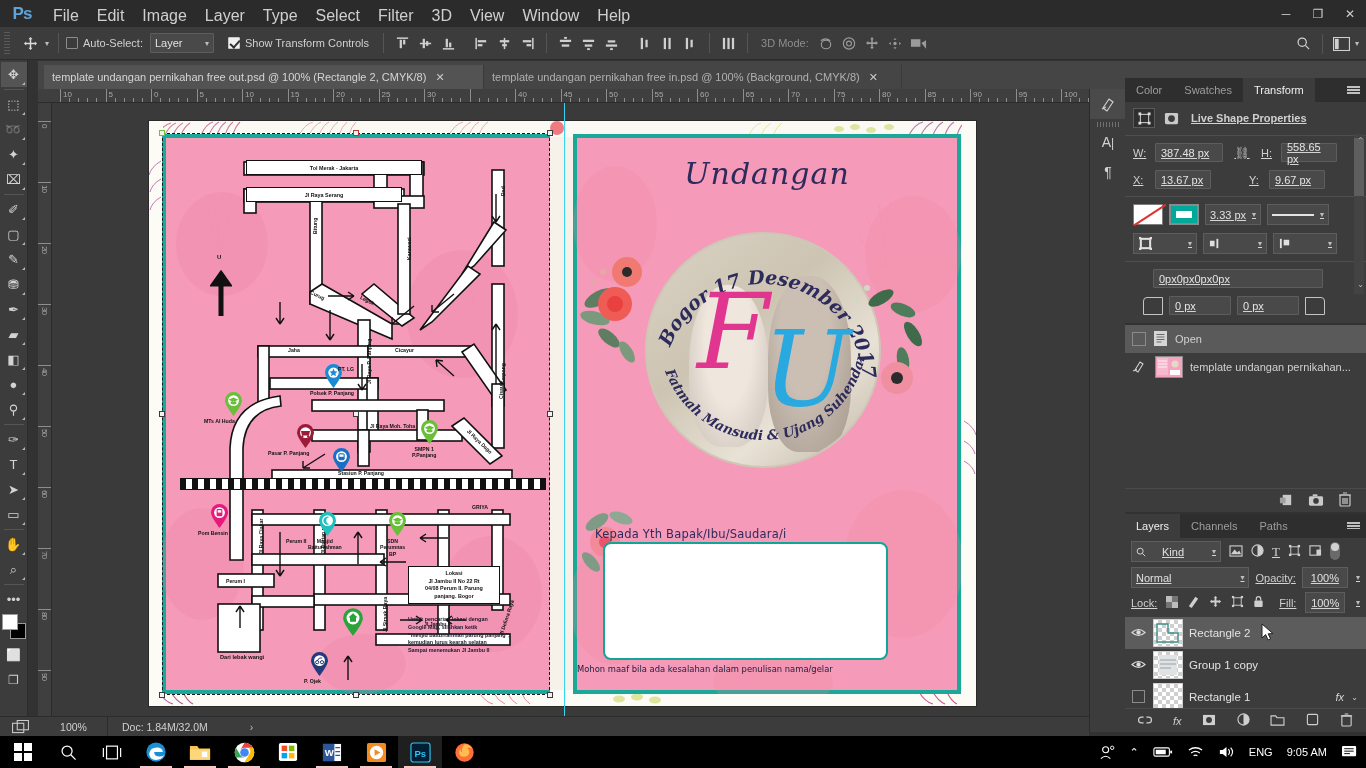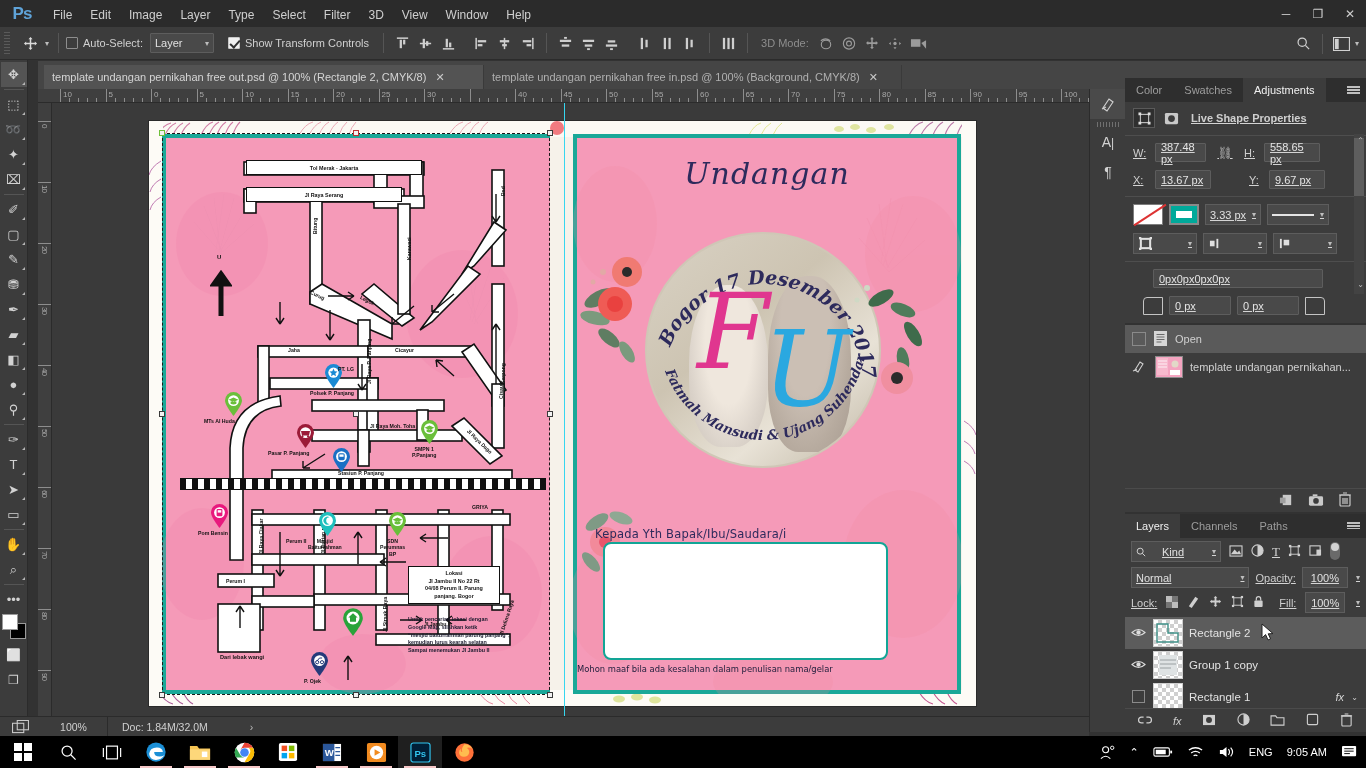--- a/index.html
+++ b/index.html
@@ -17,21 +17,21 @@
   .menubar {
     position:absolute; left:0; top:0; width:1366px; height:27px;
     background:#2b2b2b; display:flex; align-items:center;
   }
   .ps-logo {
     width:44px; height:27px; display:flex; align-items:center; justify-content:center;
     color:#5fa3d8; font-size:17px; font-weight:bold; letter-spacing:-1px;
     font-family:"Liberation Sans", sans-serif;
   }
   .menu-item {
-    padding:2px 9px; height:27px; line-height:27px; font-size:12px; color:#cfcfcf;
+    padding:2px 9px; height:27px; line-height:27px; font-size:16px; color:#cfcfcf;
     cursor:default; white-space:nowrap;
   }
   .win-ctl { position:absolute; top:0; right:0; height:27px; display:flex; }
   .win-btn {
     width:32px; height:27px; display:flex; align-items:center; justify-content:center;
     color:#cfcfcf; font-size:12px;
   }
 
   
   .optionsbar {
@@ -1185,21 +1185,21 @@
     </div>
     <div class="ds-cell">
       <span style="font-size:14px;color:#d2d2d2;">¶</span>
     </div>
   </div>
 
   <div class="rpanel" style="top:78px;height:245px">
     <div class="panel-tabs">
       <div class="ptab">Color</div>
       <div class="ptab">Swatches</div>
-      <div class="ptab active">Adjustments</div>
+      <div class="ptab active">Transform</div>
       <div class="pmenu">
           <div class="hamb"></div>
         </div>
     </div>
 
     <div class="prow" style="padding-top:6px">
       <span style="width:22px;height:20px;display:flex;align-items:center;justify-content:center;background:#2f2f2f;border:1px solid #5a5a5a">
         <svg width="13" height="13" viewBox="0 0 14 14">
             <rect x="2.5" y="2.5" width="9" height="9" fill="none" stroke="#e0e0e0" stroke-width="1"></rect>
             <rect x="0.5" y="0.5" width="3" height="3" fill="#e0e0e0"></rect>
@@ -1213,21 +1213,21 @@
             <rect x="1" y="2" width="14" height="12" rx="1.5" fill="#c9c9c9"></rect>
             <circle cx="8" cy="8" r="3.6" fill="#3c3c3c"></circle>
           </svg>
       </span>
       <span class="plabel" style="font-weight:bold;margin-left:4px">Live Shape Properties</span>
     </div>
     <div class="psep"></div>
 
     <div class="prow">
       <span class="plabel" style="width:16px">W:</span>
-      <span class="pfield" style="width:51px">387.48 px</span>
+      <span class="pfield" style="width:68px">387.48 px</span>
       <span style="width:26px;text-align:center;color:#bdbdbd;font-size:12px">⛓</span>
       <span class="plabel" style="width:14px">H:</span>
       <span class="pfield" style="width:56px">558.65 px</span>
     </div>
     <div class="prow">
       <span class="plabel" style="width:16px">X:</span>
       <span class="pfield" style="width:56px">13.67 px</span>
       <span style="width:26px"></span>
       <span class="plabel" style="width:14px">Y:</span>
       <span class="pfield" style="width:56px">9.67 px</span>

